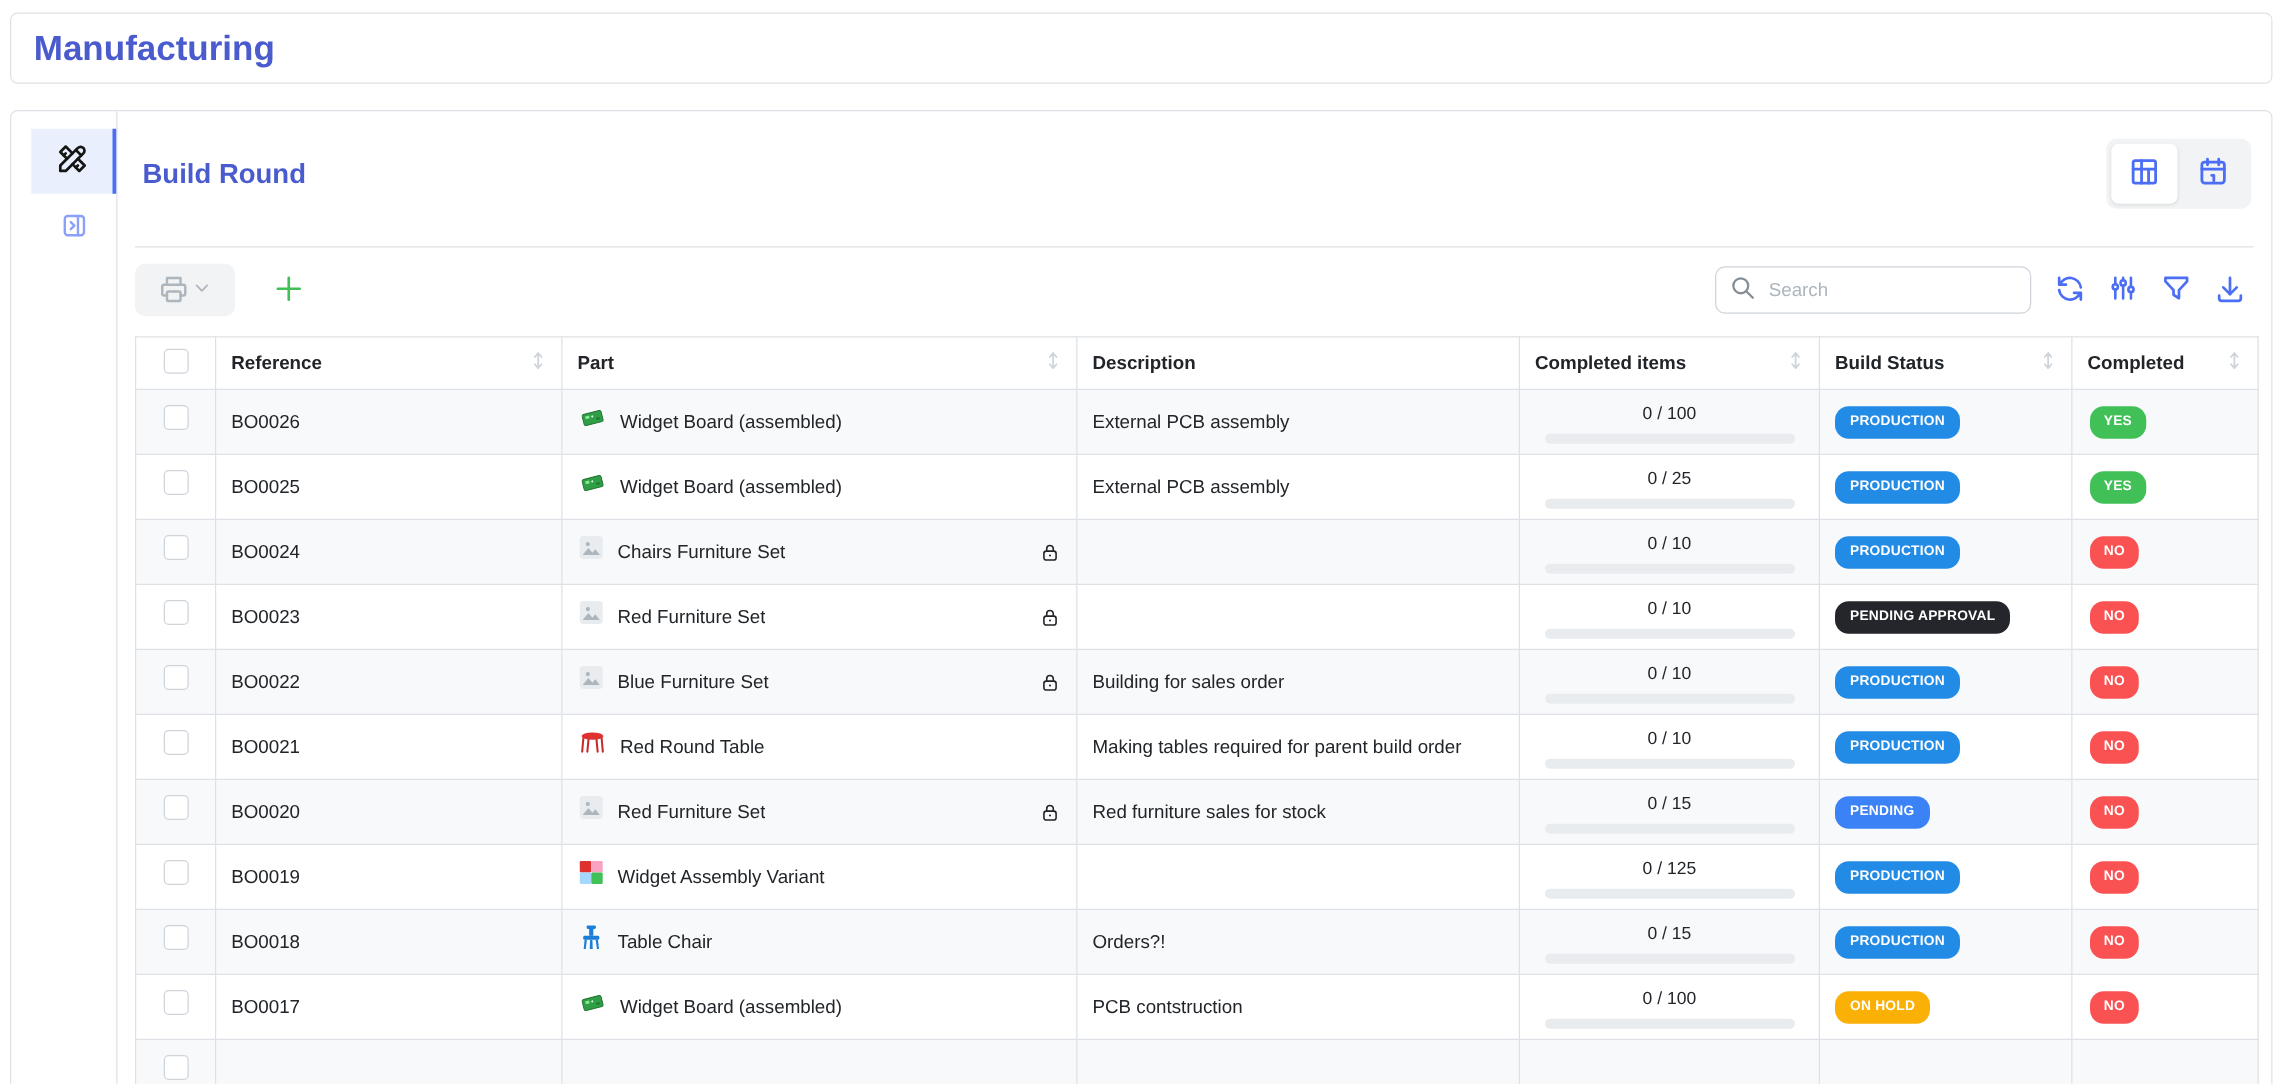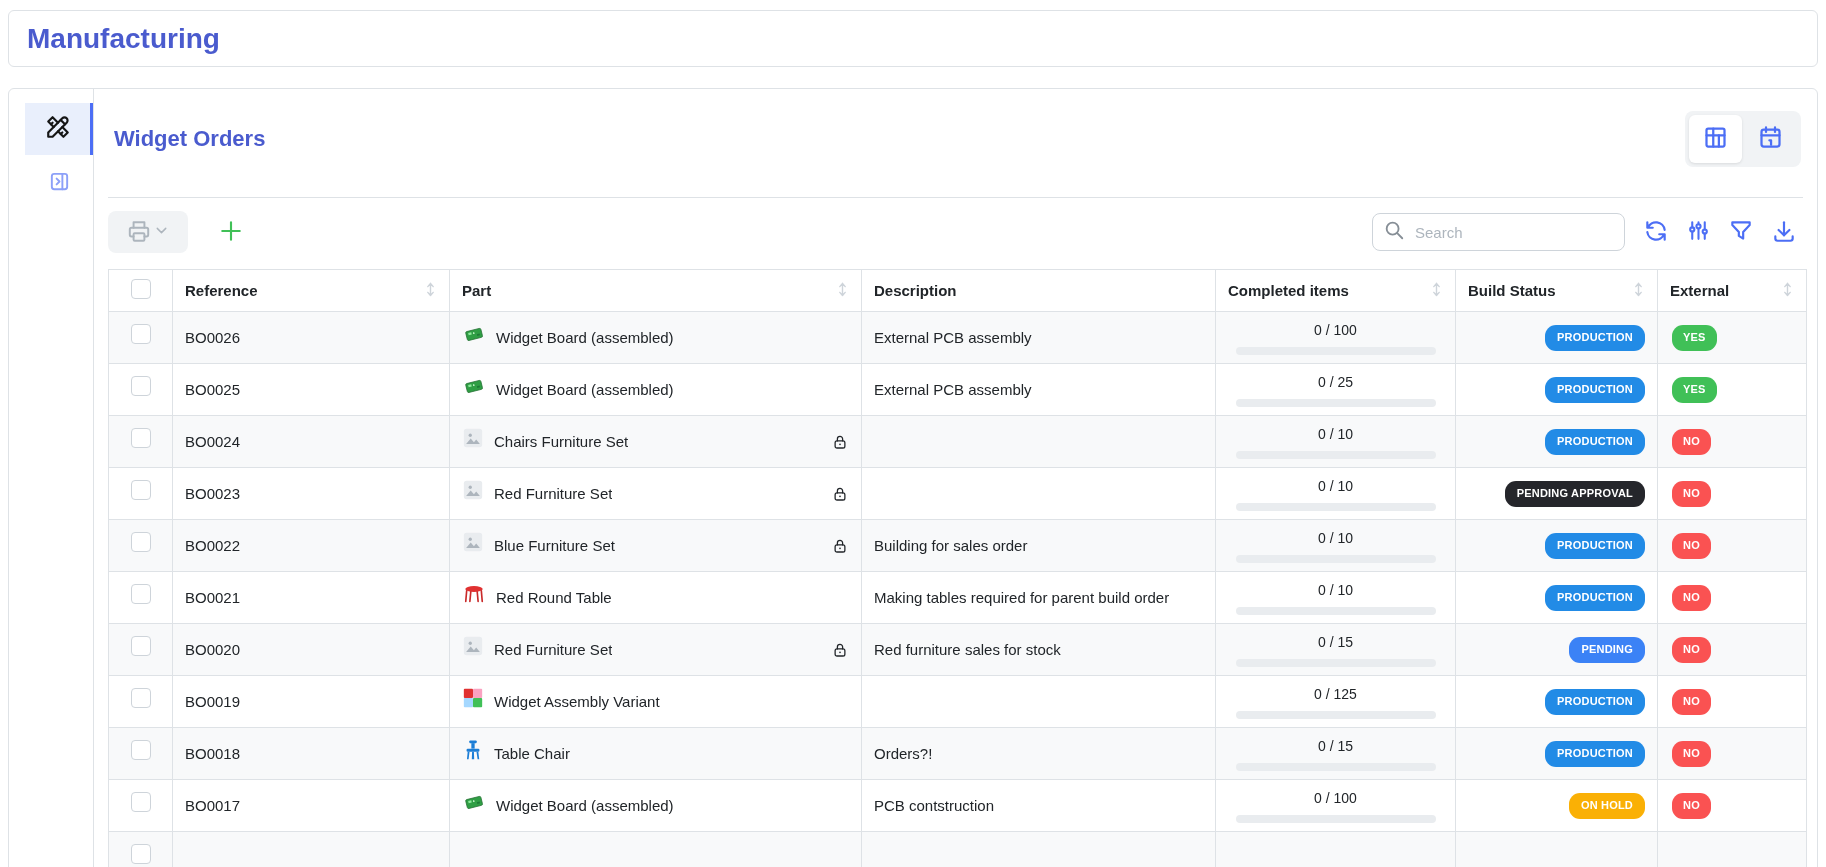--- a/index.html
+++ b/index.html
@@ -62,21 +62,21 @@
   .th-flex{display:flex;align-items:center;justify-content:space-between;gap:10px}
   .checkbox{width:20px;height:20px;border:1px solid #ced4da;border-radius:4px;background:#fff;display:inline-block;cursor:pointer}
   .cb-cell{text-align:center}
   .part-cell{display:flex;align-items:center;gap:10px}
   .part-cell .pname{white-space:nowrap;overflow:hidden;text-overflow:ellipsis}
   .part-cell .lock{margin-left:auto;display:flex;align-items:center}
   .completed-cell{text-align:center}
   .completed-label{font-size:14px}
   .progress{height:8px;background:#e9ecef;border-radius:4px;margin:5px auto 0;width:200px;overflow:hidden}
   .progress-fill{height:100%;background:#40c057;border-radius:4px}
-  .status-cell{text-align:right}
+  .status-cell{text-align:left}
   .badge{display:inline-block;color:#fff;font-weight:700;font-size:11px;letter-spacing:.2px;
     padding:4px 12px;border-radius:11px;white-space:nowrap}
   .badge.ext{padding:4px 11px}
   .ext-cell{padding-left:14px}
 </style>
 </head>
 <body>
 
 <div class="topbar">
   <span class="app-title">Manufacturing</span>
@@ -98,21 +98,21 @@
       <span><svg width="23" height="23" viewBox="0 0 24 24" fill="none" stroke-linecap="round" stroke-linejoin="round" stroke="#8ca0f8" stroke-width="2">
             <rect x="4" y="4" width="16" height="16" rx="2.5"></rect>
             <path d="M15 4v16"></path>
             <path d="M9 9l3 3l-3 3"></path>
           </svg></span>
     </div>
   </div>
 
   <div class="main">
     <div class="title-row">
-      <span class="panel-title">Widget Orders</span>
+      <span class="panel-title">Build Round</span>
       <div class="toggle">
         <button class="tbtn active">
           <span><svg width="27" height="27" viewBox="0 0 24 24" fill="none" stroke-linecap="round" stroke-linejoin="round" stroke="#4c6ef5" stroke-width="2">
                 <rect x="4" y="4" width="16" height="16" rx="1.5"></rect>
                 <path d="M4 10h16M10 10v10"></path>
                 <path d="M10 4v6"></path>
                 <path d="M15 10v10"></path>
               </svg></span>
         </button>
         <button class="tbtn">
@@ -230,21 +230,21 @@
               <th>
                 <span class="th-flex">
                   <span>Build Status</span>
                   <span><svg width="13" height="15" viewBox="0 0 13 15" fill="none" stroke-linecap="round" stroke-linejoin="round" stroke="#ced4da" stroke-width="1.4">
                       <path d="M6.5 1.5v12M6.5 1.5L3.8 4.6M6.5 1.5l2.7 3.1M6.5 13.5l-2.7 -3.1M6.5 13.5l2.7 -3.1"></path>
                     </svg></span>
                 </span>
               </th>
               <th>
                 <span class="th-flex">
-                  <span>External</span>
+                  <span>Completed</span>
                   <span><svg width="13" height="15" viewBox="0 0 13 15" fill="none" stroke-linecap="round" stroke-linejoin="round" stroke="#ced4da" stroke-width="1.4">
                       <path d="M6.5 1.5v12M6.5 1.5L3.8 4.6M6.5 1.5l2.7 3.1M6.5 13.5l-2.7 -3.1M6.5 13.5l2.7 -3.1"></path>
                     </svg></span>
                 </span>
               </th>
             </tr>
           </thead>
         <tbody id="t-body">
             <tr class="alt">
     <td class="cb-cell"><span class="checkbox"></span></td>

